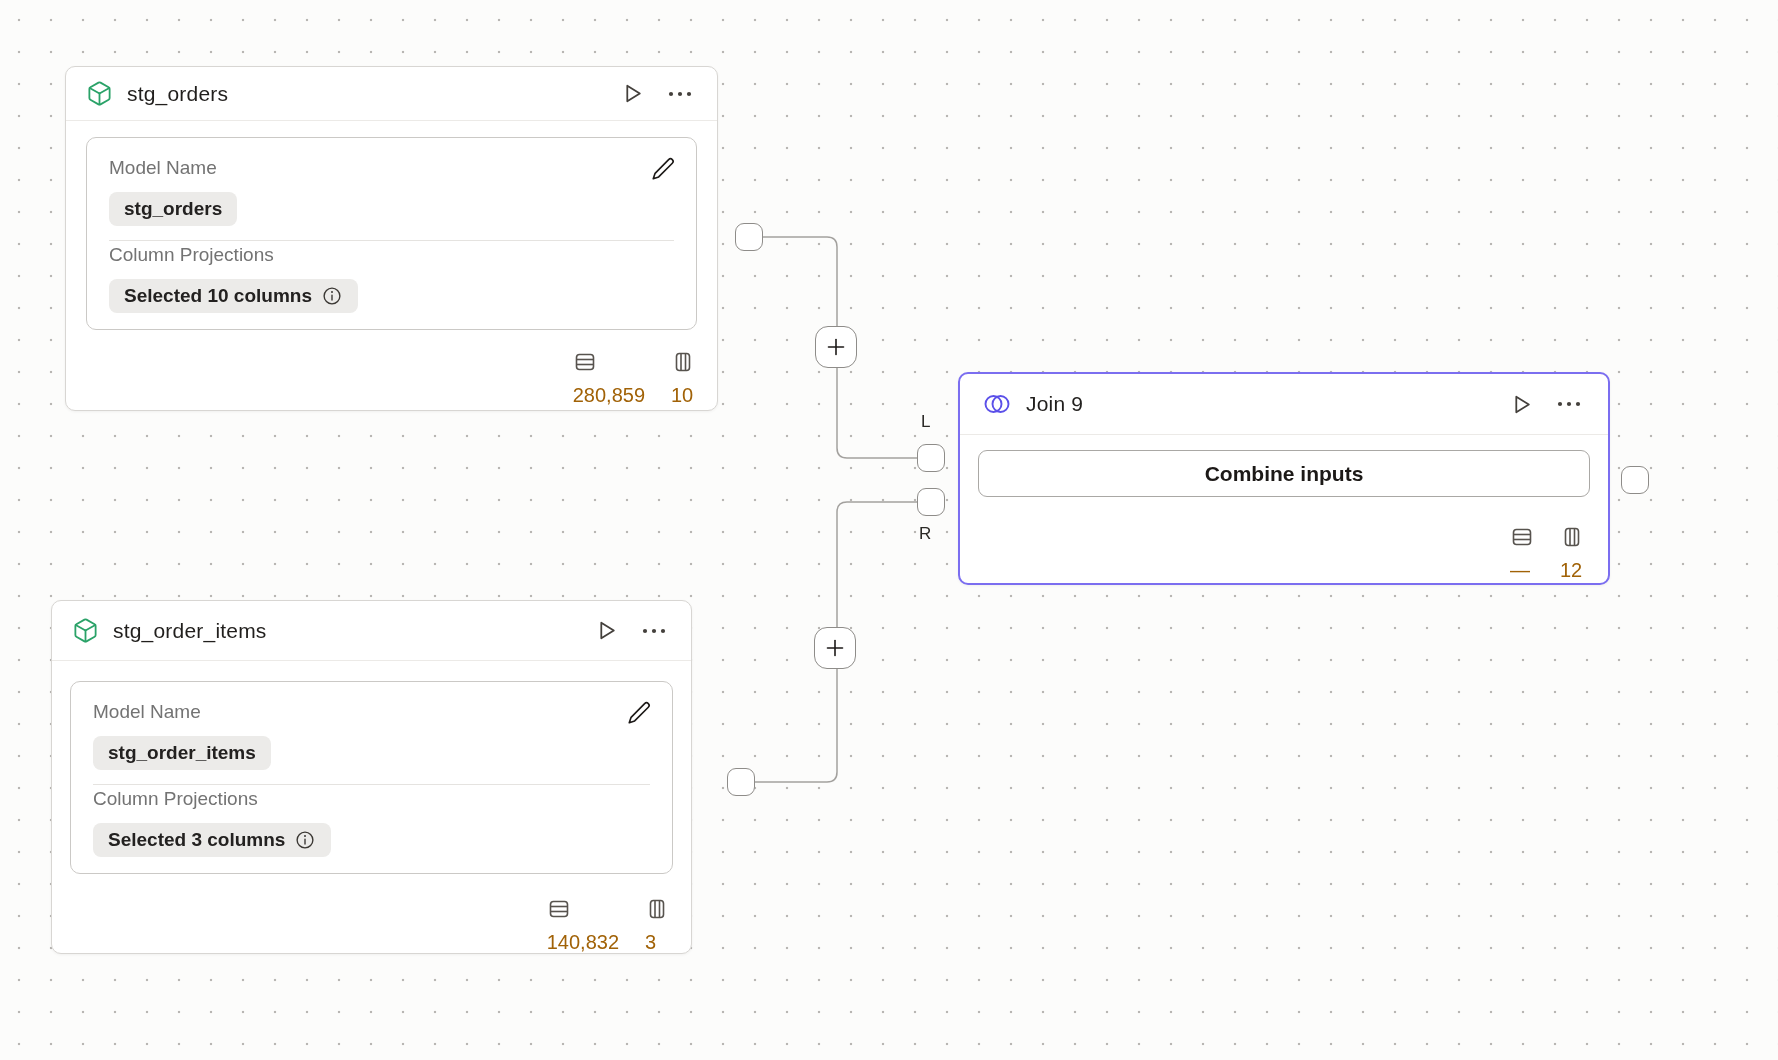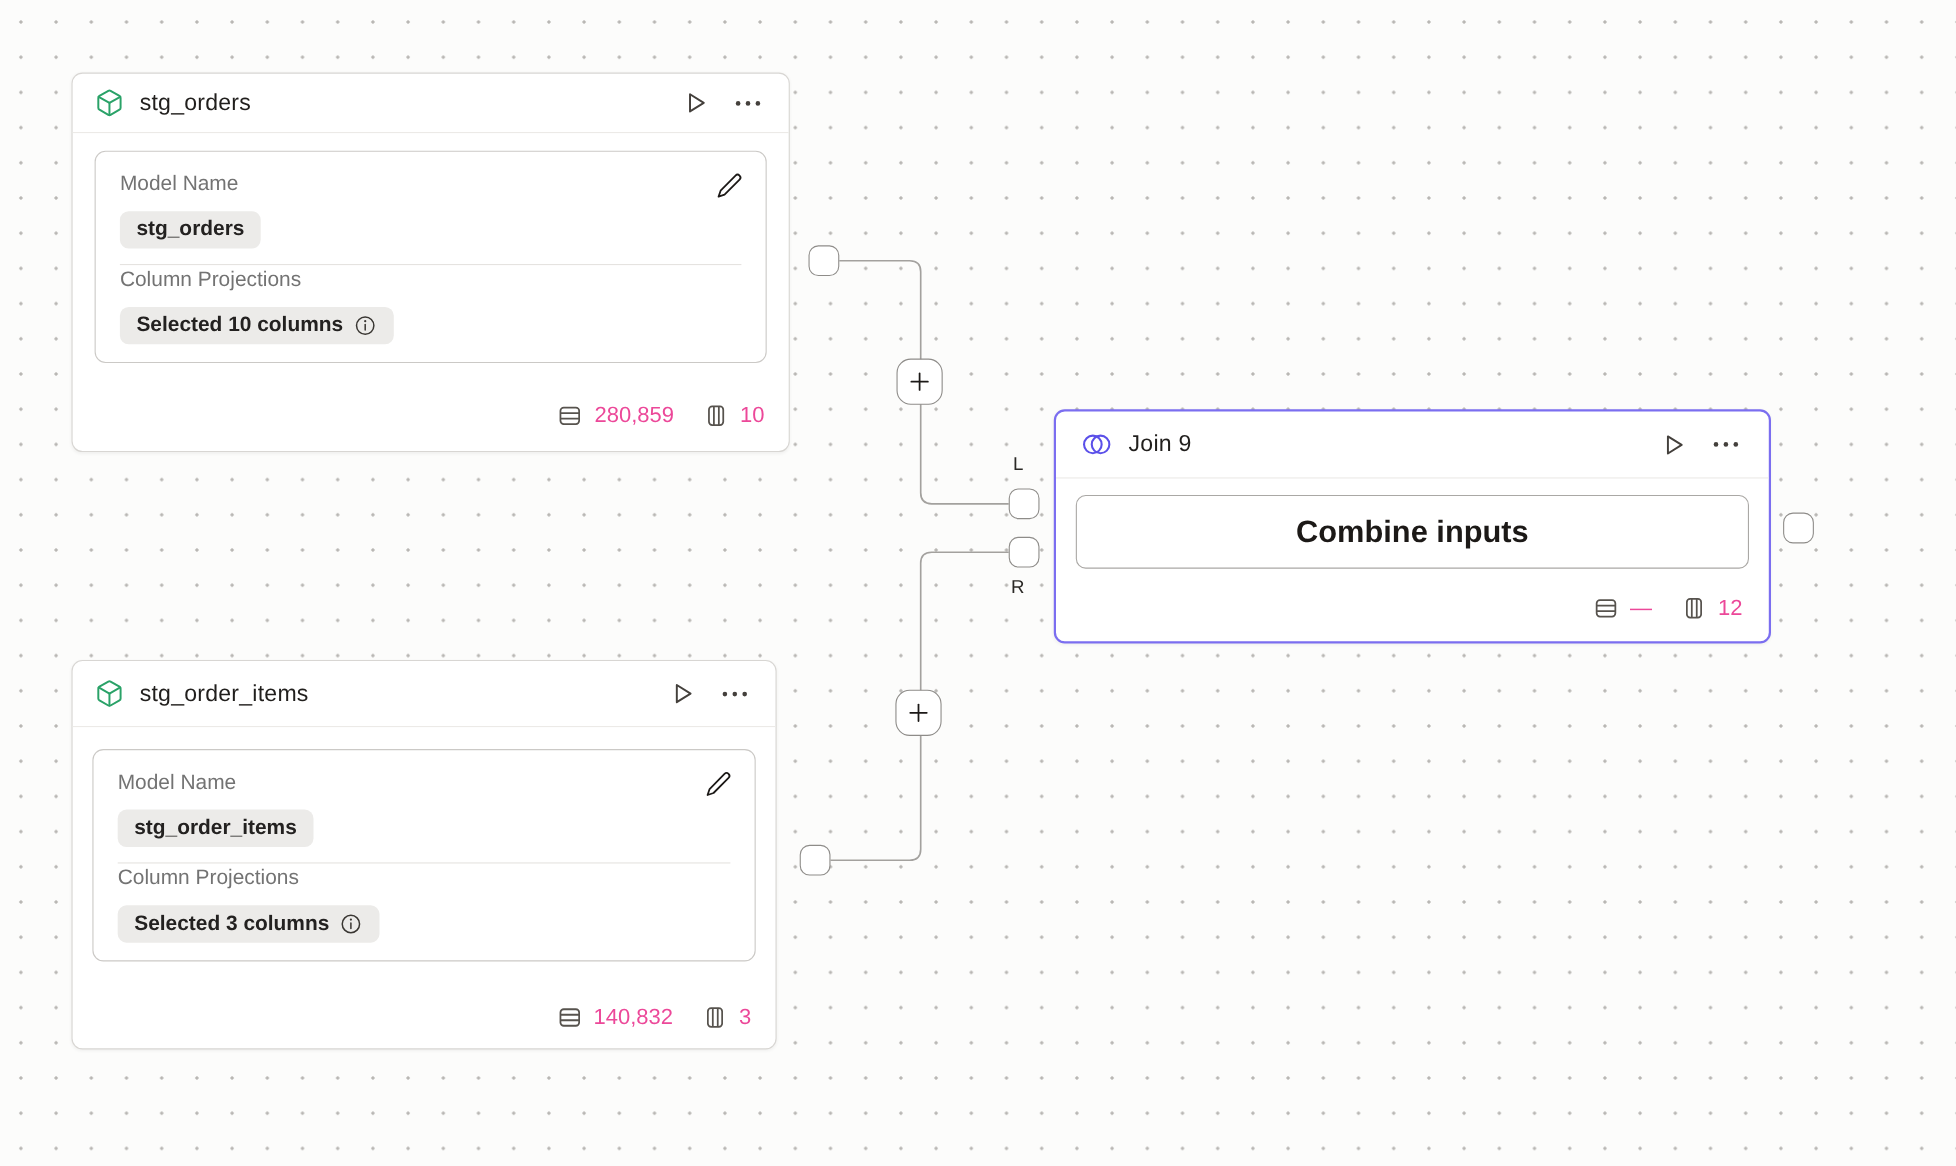--- a/index.html
+++ b/index.html
@@ -44,37 +44,37 @@
     background:#ecebe9;border-radius:8px;padding:5px 15px;
     font-size:19px;font-weight:600;color:#232120;line-height:24px;white-space:nowrap;
   }
   .inner-divider{border-top:1px solid #e5e3e0;margin-top:14px;}
   .field-label.second{margin-top:2px;}
   .edit-btn{position:absolute;right:16px;top:14px;}
   .node-footer{
     position:absolute;left:0;right:0;bottom:0;display:flex;align-items:center;
     justify-content:flex-end;gap:26px;padding:0 22px;box-sizing:border-box;
   }
-  .stat{display:flex;align-items:center;gap:10px;color:#ec4899;font-size:20px;}
+  .stat{display:flex;gap:10px;color:#a16207;font-size:20px;flex-direction:column;}
   
   #node-stg-orders{left:65px;top:66px;width:653px;height:345px;}
   #node-stg-orders .node-header{height:54px;}
   #node-stg-orders .node-body{padding:16px 20px 0;}
   #node-stg-orders .node-footer{height:64px;}
-  #node-stg-order-items{left:65px;top:600px;width:641px;height:354px;}
+  #node-stg-order-items{left:51px;top:600px;width:641px;height:354px;}
   #node-stg-order-items .node-header{height:60px;}
   #node-stg-order-items .node-body{padding:20px 18px 0;}
   #node-stg-order-items .node-footer{height:56px;}
   #node-join{left:958px;top:372px;width:652px;height:213px;border:2px solid #7b6ef0;border-radius:10px;}
   #node-join .node-header{height:61px;padding:0 22px;}
   #node-join .node-body{padding:15px 18px 0;}
   #node-join .node-footer{height:60px;padding:0 24px;}
   .combine-btn{
-    width:100%;height:67px;background:#fff;border:1px solid #aaa8a5;border-radius:9px;
-    font-family:inherit;font-size:28px;font-weight:600;color:#1c1917;cursor:pointer;
+    width:100%;height:47px;background:#fff;border:1px solid #aaa8a5;border-radius:9px;
+    font-family:inherit;font-size:21px;font-weight:600;color:#1c1917;cursor:pointer;
   }
   
   .port{
     position:absolute;width:28px;height:28px;background:#fff;
     border:1.5px solid #8e8c89;border-radius:9px;box-sizing:border-box;
   }
   .plus-btn{
     position:absolute;width:42px;height:42px;background:#fff;
     border:1.5px solid #8e8c89;border-radius:13px;box-sizing:border-box;
     display:flex;align-items:center;justify-content:center;cursor:pointer;padding:0;

